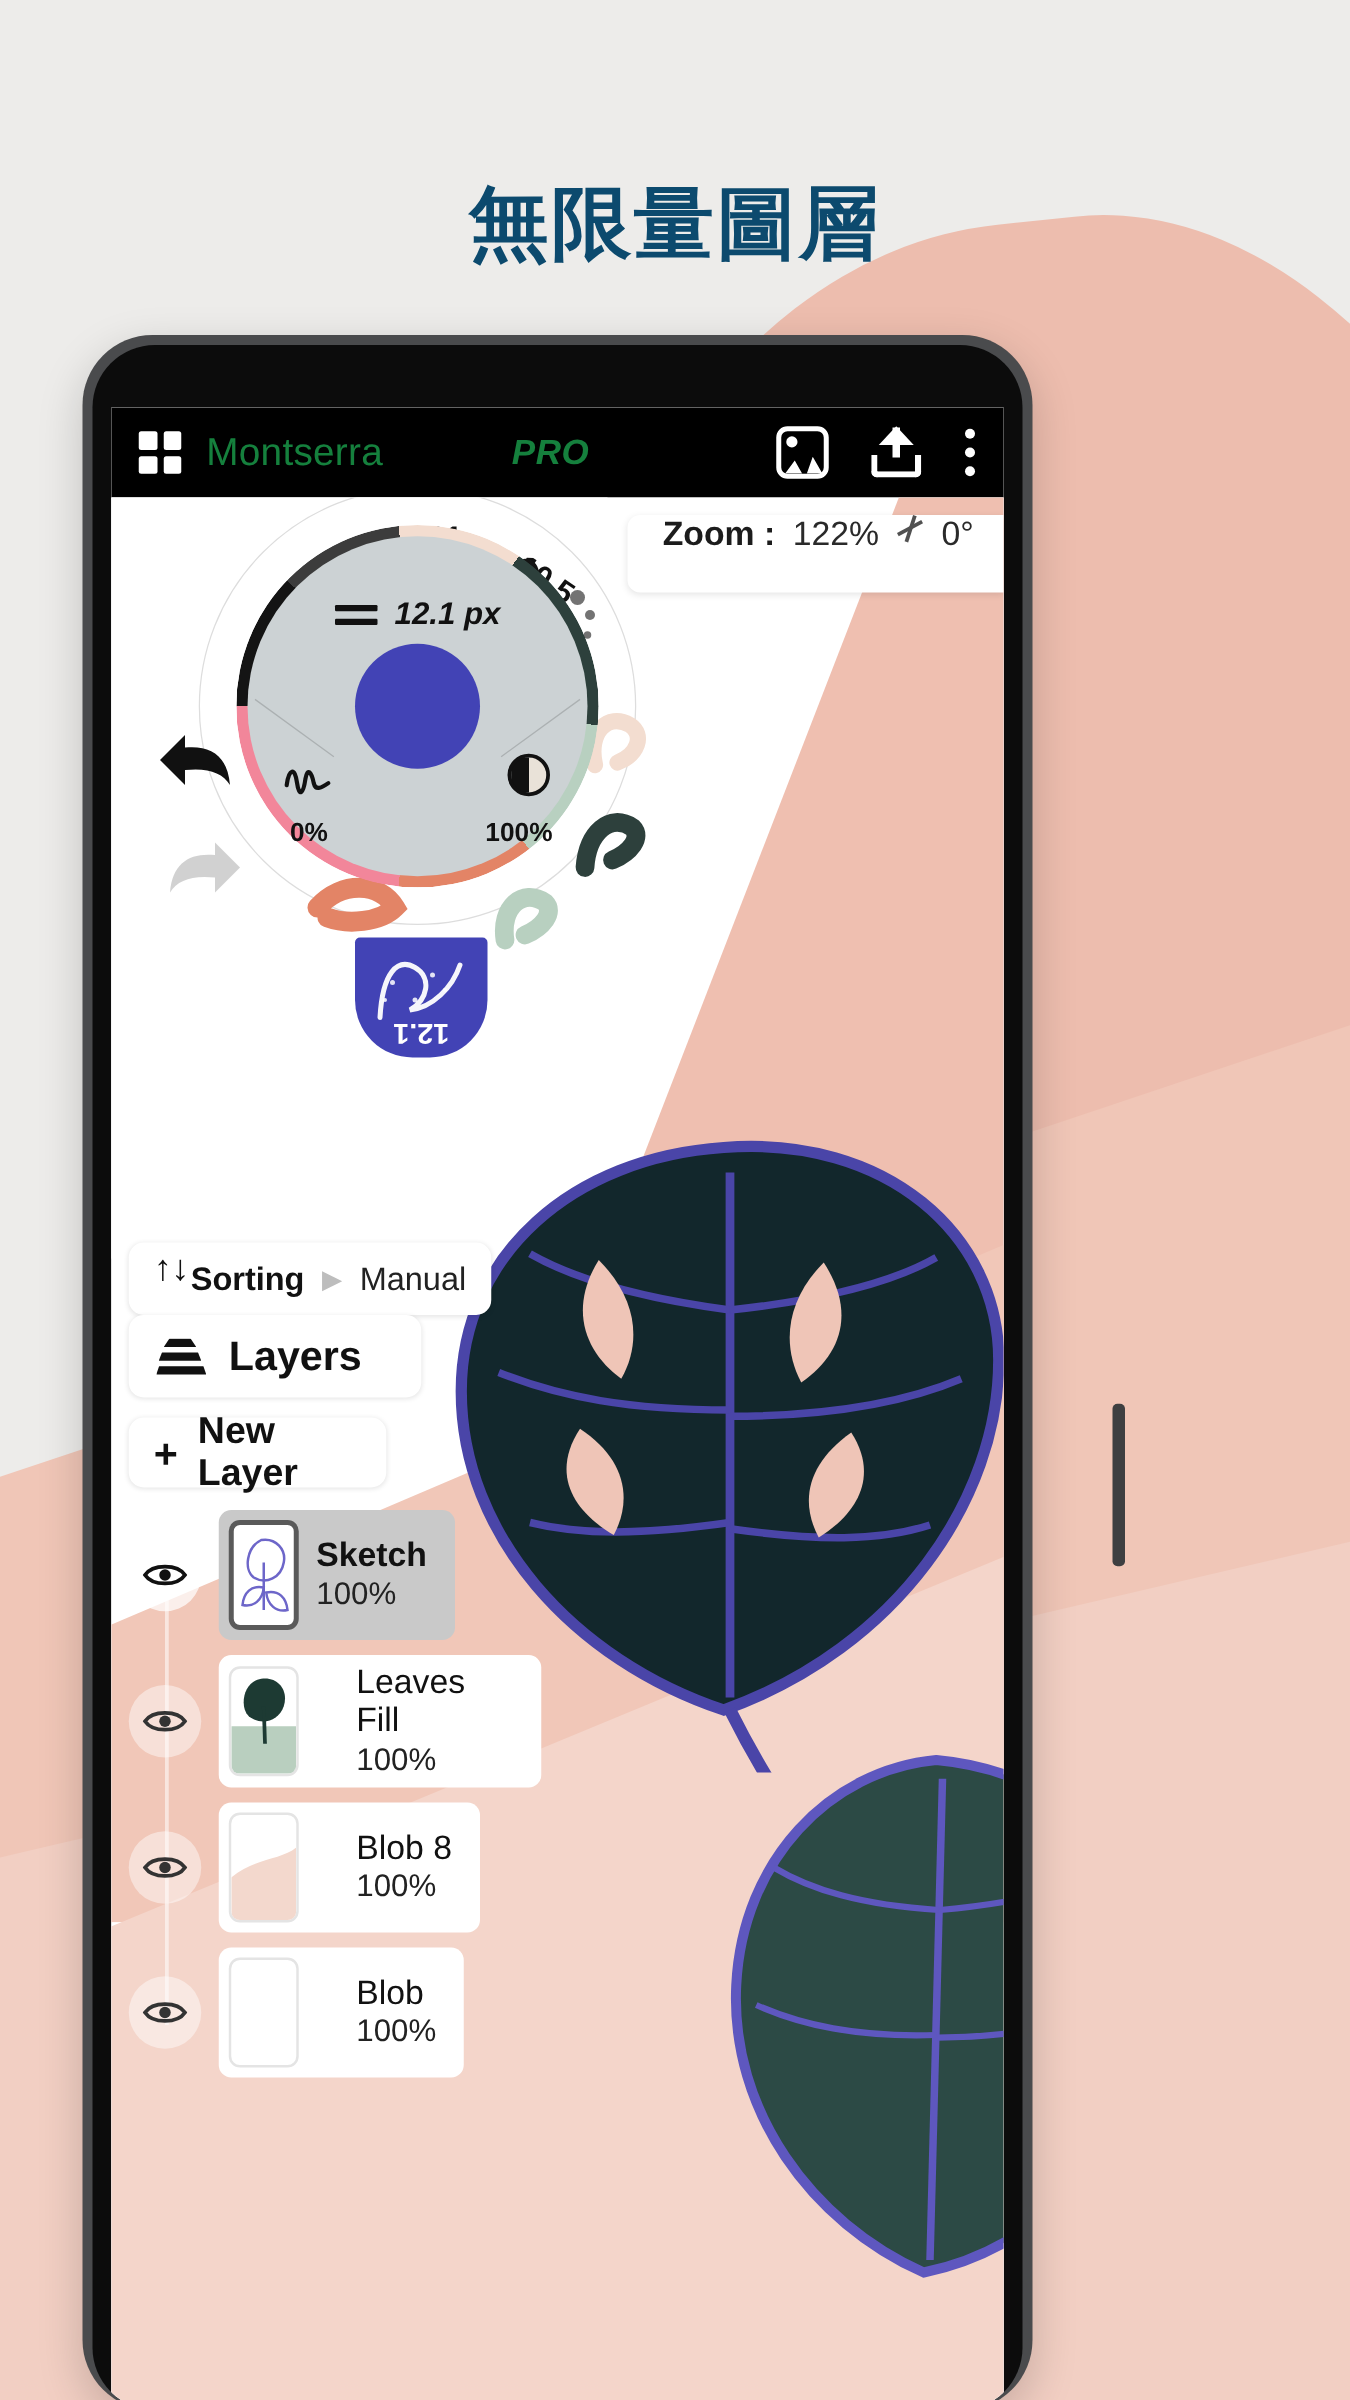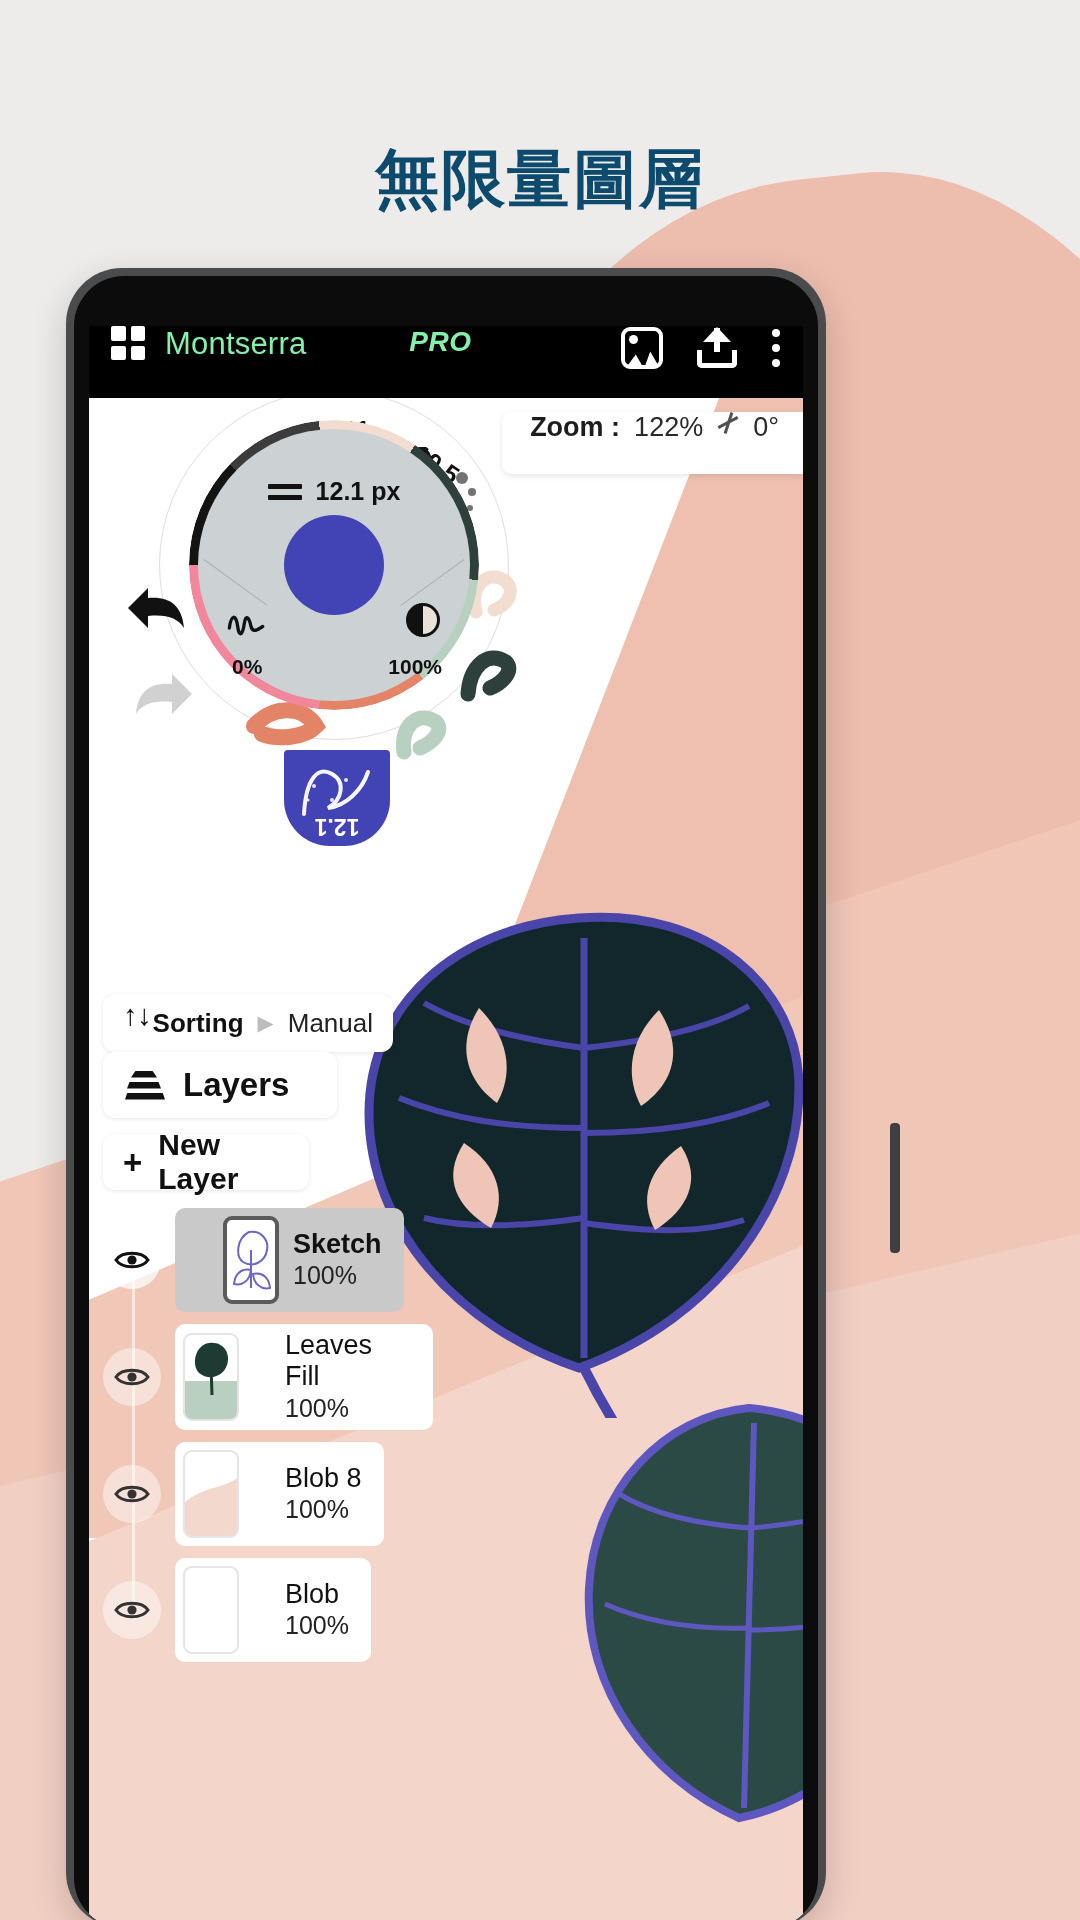--- a/index.html
+++ b/index.html
@@ -48,21 +48,21 @@
   .btn-vol{position:absolute;left:58px;top:850px;width:10px;height:190px;background:#3b3c3e;border-radius:4px;}
 
   .screen{
     position:absolute;left:15px;top:50px;right:15px;bottom:0;
     background:#ffffff;overflow:hidden;
   }
 
   
   .toolbar{
     position:absolute;left:0;right:0;top:0;height:72px;background:#000;
-    display:flex;align-items:flex-start;padding:0 22px;box-sizing:border-box;color:#86efac;
+    display:flex;align-items:center;padding:0 22px;box-sizing:border-box;color:#15803d;
   }
   .grid-icon{width:34px;height:34px;display:grid;grid-template-columns:1fr 1fr;
     grid-template-rows:1fr 1fr;gap:5px;flex:0 0 auto;}
   .grid-icon i{background:#fff;border-radius:2px;display:block;}
   .app-title{font-size:31px;font-weight:400;margin-left:20px;letter-spacing:.2px;}
   .pro-badge{font-size:28px;font-weight:700;letter-spacing:.5px;margin-left:103px;font-style:italic;}
   .tb-right{margin-left:auto;display:flex;align-items:center;gap:32px;}
   .icon-photo{width:42px;height:42px;border:4px solid #fff;border-radius:9px;position:relative;box-sizing:border-box;}
   .icon-photo::before{content:"";position:absolute;left:4px;top:4px;width:9px;height:9px;border-radius:50%;background:#fff;}
   .icon-photo::after{content:"";position:absolute;left:3px;bottom:0;width:30px;height:17px;background:#fff;
@@ -126,21 +126,21 @@
             mask:radial-gradient(circle, transparent 0 129px, #000 129px);
   }
   .wheel .hub{
     position:absolute;left:74px;top:9px;width:272px;height:272px;border-radius:50%;
     background:#ccd2d4;
   }
   .hub .spoke{position:absolute;width:78px;height:1px;background:rgba(0,0,0,.16);}
   .hub .sp1{left:6px;top:130px;transform:rotate(36deg);transform-origin:left center;}
   .hub .sp2{right:6px;top:130px;transform:rotate(-36deg);transform-origin:right center;}
   .hub .size-row{
-    position:absolute;left:0;right:0;top:48px;display:flex;align-items:center;justify-content:center;gap:14px;
+    position:absolute;left:0;right:0;top:48px;display:flex;align-items:center;justify-content:center;gap:14px;font-style:italic;
   }
   .hub .bars{width:34px;display:flex;flex-direction:column;gap:6px;}
   .hub .bars i{display:block;height:5px;background:#111;border-radius:1px;}
   .hub .size-txt{font-size:25px;font-weight:700;color:#111;}
   .hub .knob{position:absolute;left:86px;top:86px;width:100px;height:100px;border-radius:50%;background:#4243b5;}
   .hub .pct-l{position:absolute;left:34px;bottom:22px;font-size:21px;font-weight:700;color:#111;}
   .hub .pct-r{position:absolute;right:28px;bottom:22px;font-size:21px;font-weight:700;color:#111;}
   .hub .ico-l{position:absolute;left:28px;bottom:62px;width:40px;height:30px;}
   .hub .ico-r{position:absolute;right:30px;bottom:64px;width:34px;height:34px;border-radius:50%;
     background:linear-gradient(90deg,#111 0 50%, #e9e2d8 50% 100%);border:3px solid #111;box-sizing:border-box;}
@@ -196,21 +196,21 @@
   .layer-row{display:flex;align-items:center;position:relative;margin-bottom:12px;}
   .eye{
     width:58px;height:58px;border-radius:50%;background:rgba(255,255,255,.45);
     display:flex;align-items:center;justify-content:center;flex:0 0 auto;z-index:2;
   }
   .eye.strong{background:rgba(255,255,255,.72);}
   .eye svg{display:block;}
   .layer-card{
     margin-left:14px;display:flex;align-items:center;border-radius:10px;overflow:hidden;
   }
-  .layer-card.sel{background:#c9c9c9;padding-left:40px;}
+  .layer-card.sel{background:#c9c9c9;}
   .layer-card.plain{background:#fff;gap:32px;}
   .thumb{
     width:56px;height:88px;border-radius:9px;background:#fff;flex:0 0 auto;margin:8px;
     overflow:hidden;position:relative;
   }
   .thumb.sel{border:4px solid #5a5a5a;box-sizing:border-box;}
   .thumb.bordered{border:2px solid #e4e4e4;box-sizing:border-box;}
   .layer-meta{padding:6px 22px 6px 6px;}
   .layer-name{font-size:27px;color:#111;line-height:1.16;}
   .layer-name.bold{font-weight:700;}

